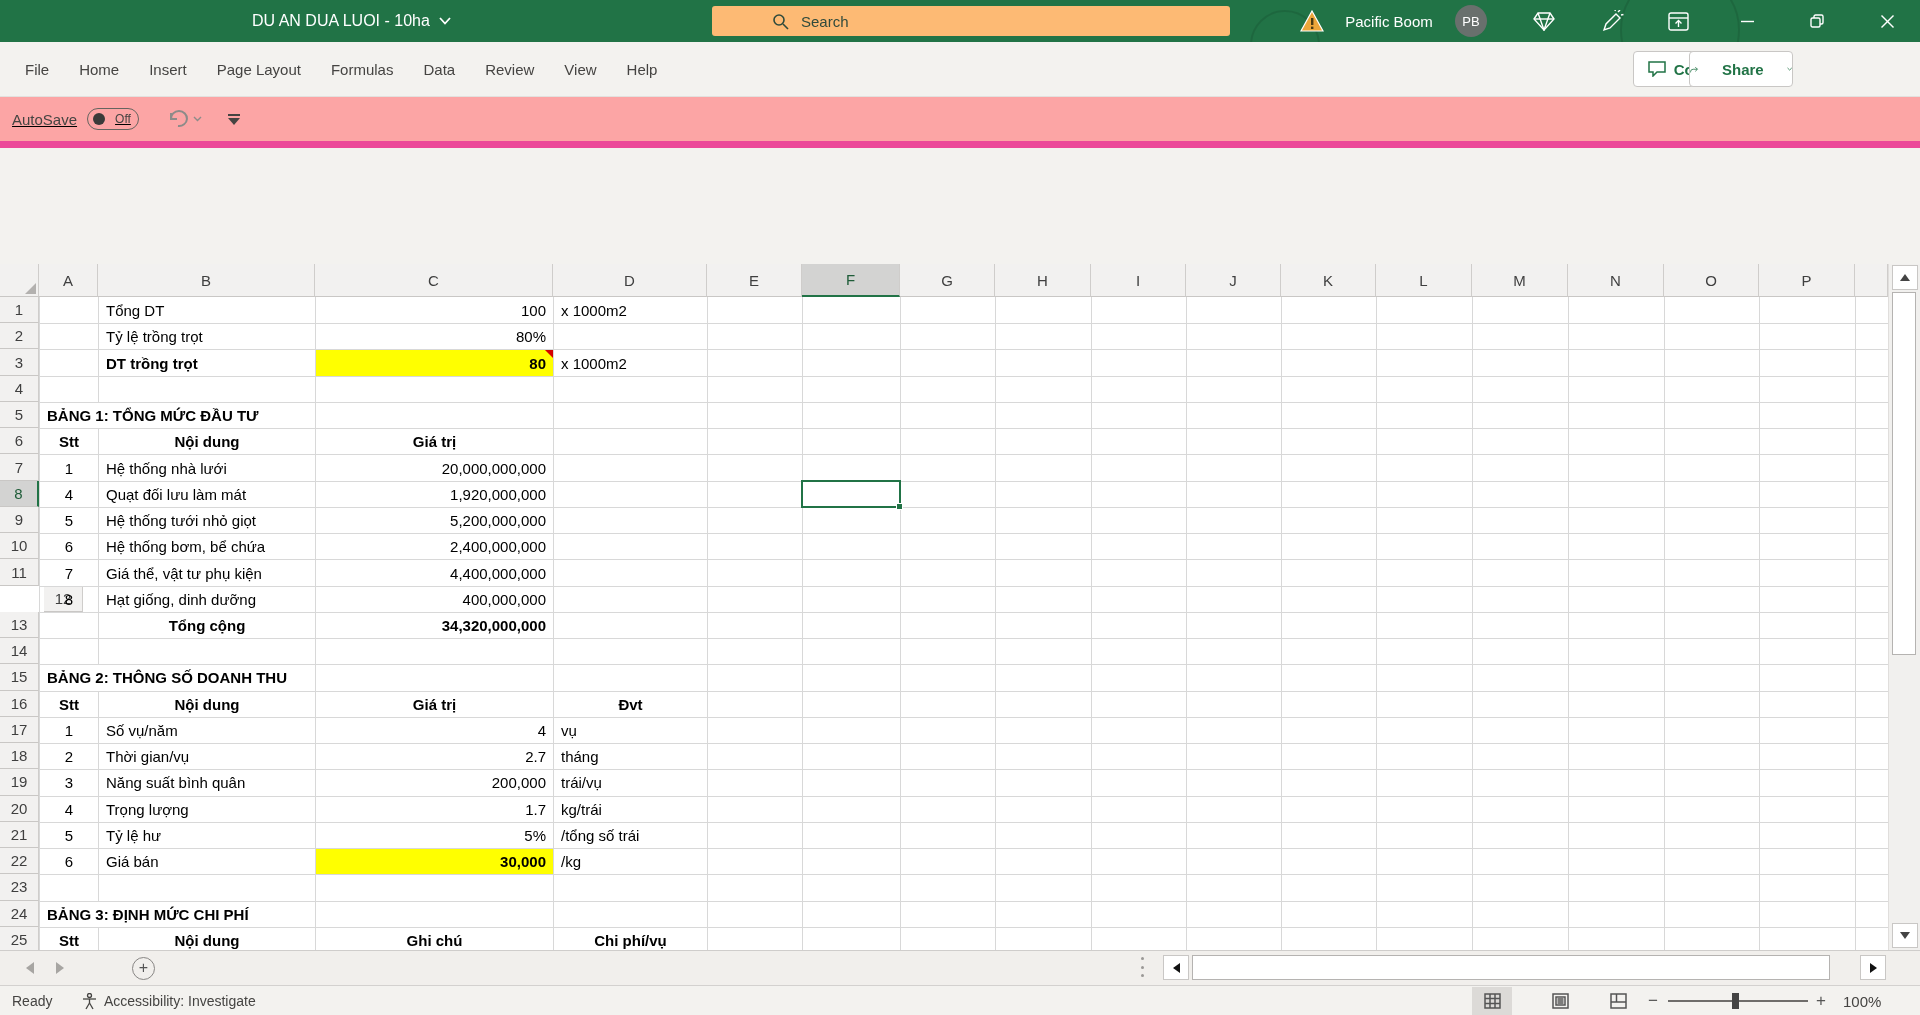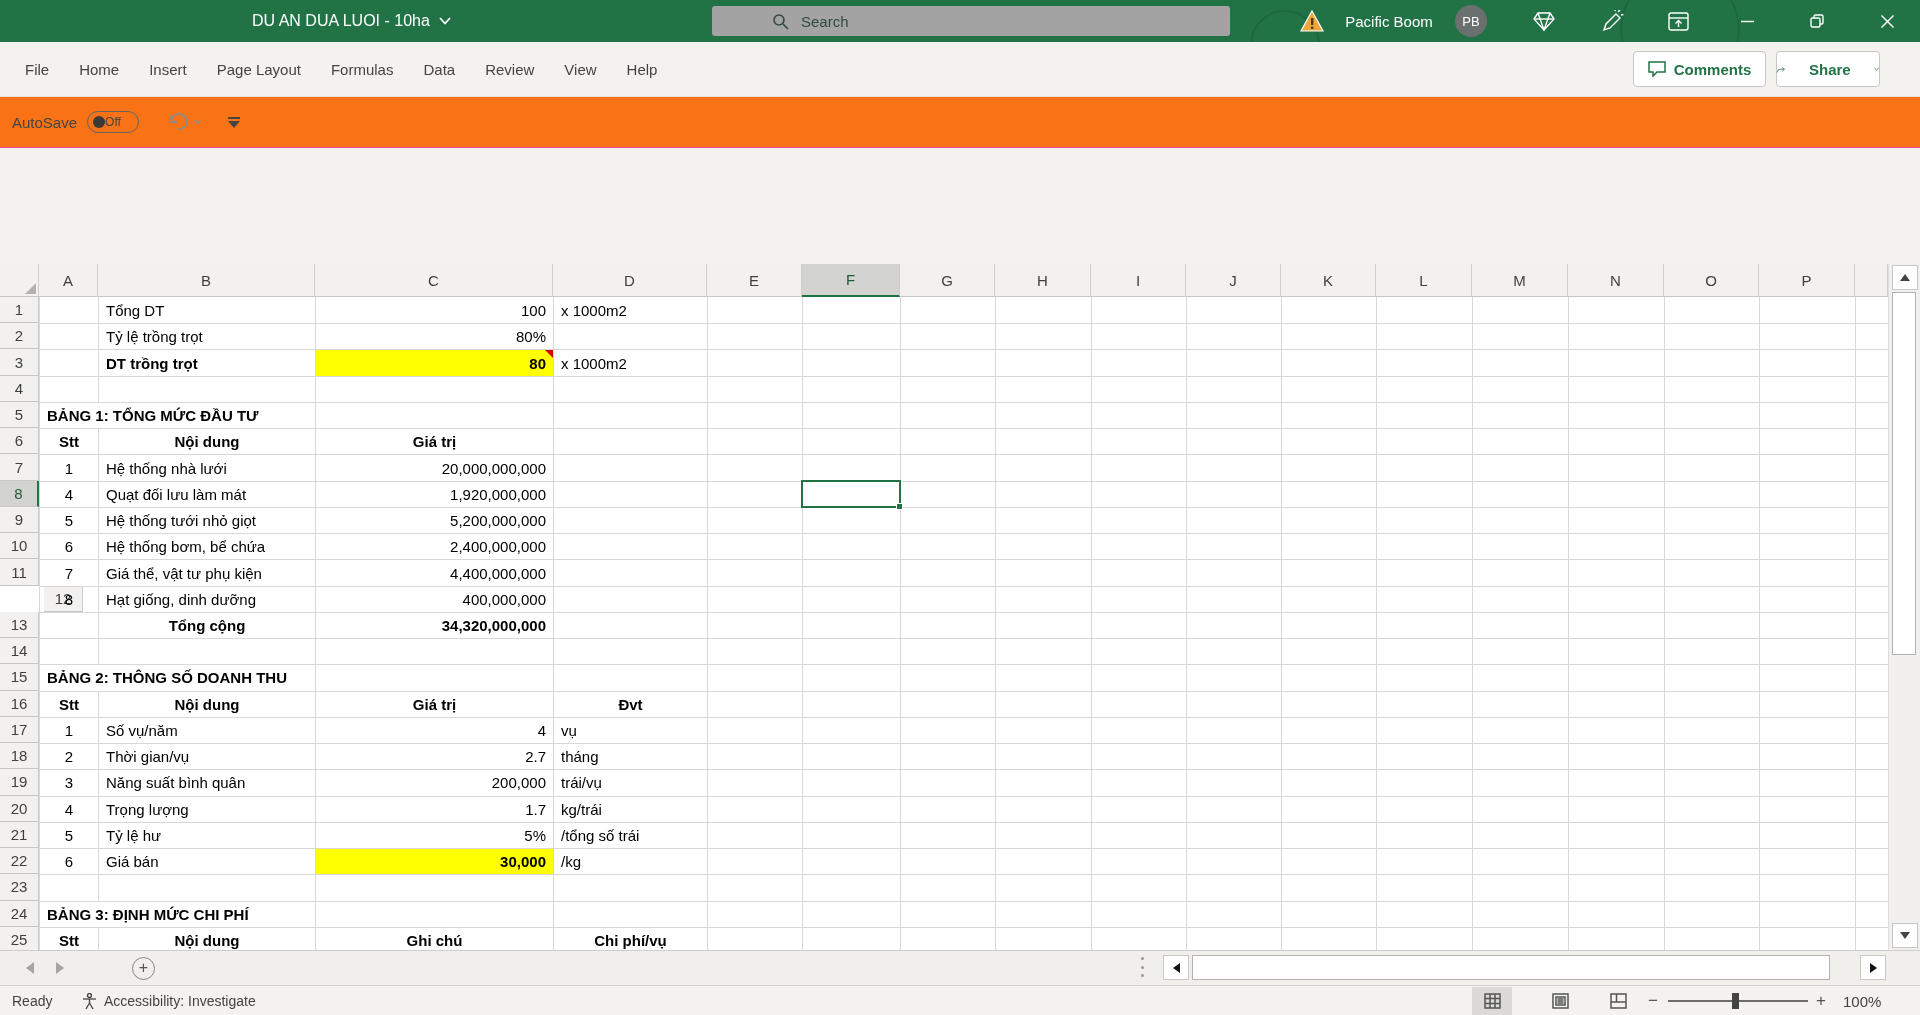--- a/index.html
+++ b/index.html
@@ -5,45 +5,45 @@
   * { margin:0; padding:0; box-sizing:border-box; }
   html,body { width:1920px; height:1015px; overflow:hidden; background:#f3f2ef;
               font-family:"Liberation Sans", sans-serif; }
   #app { position:relative; width:1731px; height:1015px; }
 
   
   #titlebar { position:absolute; left:0; top:0; width:1920px; height:42px; background:#217346; overflow:hidden; }
   .tb-pattern { position:absolute; border:2px solid rgba(0,0,0,.10); border-radius:50%; }
   #doc-title { position:absolute; left:252px; top:0; height:42px; display:flex; align-items:center; gap:9px;
                color:#fff; font-size:16px; white-space:nowrap; }
-  #search-box { position:absolute; left:712px; top:6px; width:518px; height:30px; background:#a3a3a3;
+  #search-box { position:absolute; left:712px; top:6px; width:518px; height:30px; background:#fdba74;
                 border-radius:3px; display:flex; align-items:center; padding-left:60px; gap:12px; }
   #search-box span { color:#2f4a3c; font-size:15px; }
   .tb-right { position:absolute; top:0; height:42px; display:flex; align-items:center; justify-content:center; }
   #user-name { color:#fff; font-size:15px; white-space:nowrap; }
   #avatar { width:32px; height:32px; border-radius:50%; background:#69706d; color:#fff; font-size:13px;
             display:flex; align-items:center; justify-content:center; }
   .winbtn { width:46px; }
   svg.white-ic { stroke:#fff; fill:none; stroke-width:1.4; }
 
   
   #ribbon-row { position:absolute; left:0; top:42px; width:1920px; height:55px; background:#f3f2ef;
                 border-bottom:1px solid #e3e1de; }
   #ribbon-tabs { position:absolute; left:10px; top:0; height:55px; display:flex; align-items:center; }
   .rtab { padding:0 15px; font-size:15px; color:#454442; cursor:default; }
   .chrome-btn { position:absolute; top:9px; height:36px; background:#fff; border:1px solid #c9c7c5; border-radius:4px;
                 display:flex; align-items:center; justify-content:center; gap:8px; color:#217346; font-size:15px; font-weight:700; }
   .chrome-btn svg { stroke:#217346; fill:none; stroke-width:1.5; }
 
   
-  #qat-row { position:absolute; left:0; top:97px; width:1920px; height:51px; background:#f97316;
-             border-bottom:1px solid #ec4899; display:flex; align-items:center; }
+  #qat-row { position:absolute; left:0; top:97px; width:1920px; height:51px; background:#fca5a5;
+             border-bottom:7px solid #ec4899; display:flex; align-items:center;text-decoration:underline; }
   #autosave-label { margin-left:12px; font-size:15px; color:#454442; }
   #autosave-toggle { margin-left:10px; width:52px; height:22px; border:1px solid #66645f; border-radius:11px;
-                     display:flex; align-items:center; padding:0 5px; gap:0; }
+                     display:flex; align-items:center; padding:0 5px; gap:10px; }
   #autosave-knob { width:12px; height:12px; border-radius:50%; background:#3b3a39; }
   #autosave-state { font-size:12px; color:#454442; }
   #undo-btn { margin-left:28px; display:flex; align-items:center; gap:4px; }
   #qat-customize { margin-left:26px; display:flex; flex-direction:column; align-items:center; gap:2px; }
   #qat-customize .bar { width:12px; height:2px; background:#454442; }
 
   
   #formula-band { position:absolute; left:0; top:148px; width:1920px; height:116px; background:#e8e6e3; }
   #name-box { position:absolute; left:10px; top:15px; width:150px; height:34px; background:#fff;
               border:1px solid #e1dfdc; display:flex; align-items:center; }
@@ -211,21 +211,21 @@
         <div class="rtab">Review</div>
         <div class="rtab">View</div>
         <div class="rtab">Help</div>
       </div>
     <div class="chrome-btn" style="left:1633px; width:133px;">
       <svg width="18" height="16" viewBox="0 0 18 16">
           <path d="M1,1 H17 V11 H9 L5,15 V11 H1 Z"></path>
         </svg>
       <span>Comments</span>
     </div>
-    <div class="chrome-btn" style="left:1776px; width:104px;gap:23px;">
+    <div class="chrome-btn" style="left:1689px; width:104px;gap:23px;">
       <svg width="17" height="15" viewBox="0 0 17 15">
           <path d="M10,3 L14,7 L10,11"></path>
           <path d="M14,7 H6 A5,5 0 0 0 1,12 V13"></path>
         </svg>
       <span>Share</span>
       <svg width="10" height="6" viewBox="0 0 10 6">
           <polyline points="1,1 5,5 9,1"></polyline>
         </svg>
     </div>
   </div>

